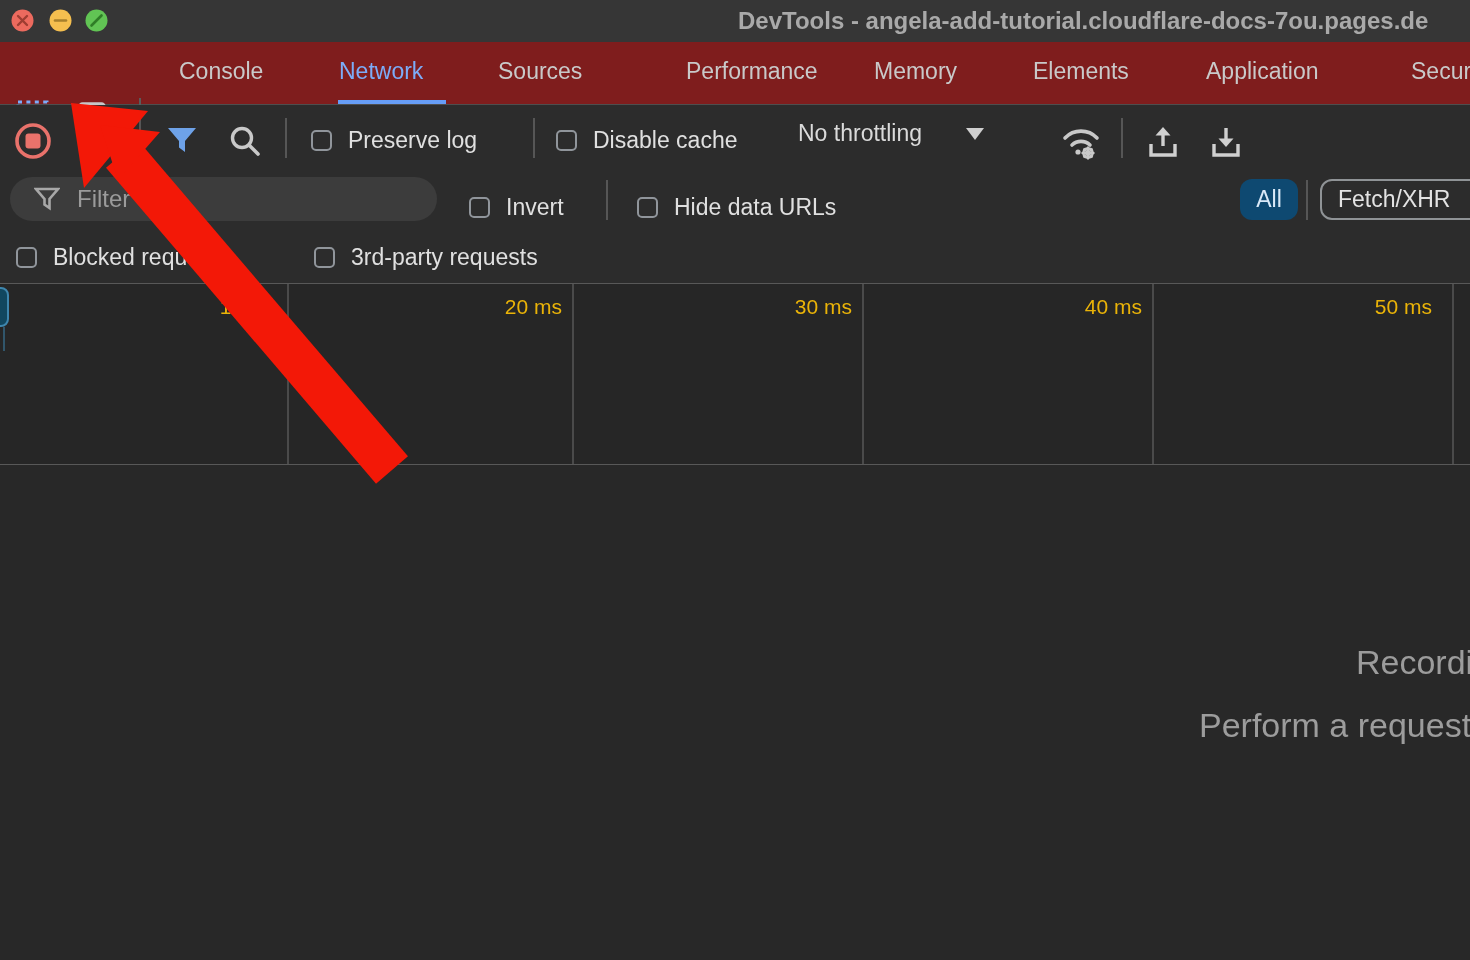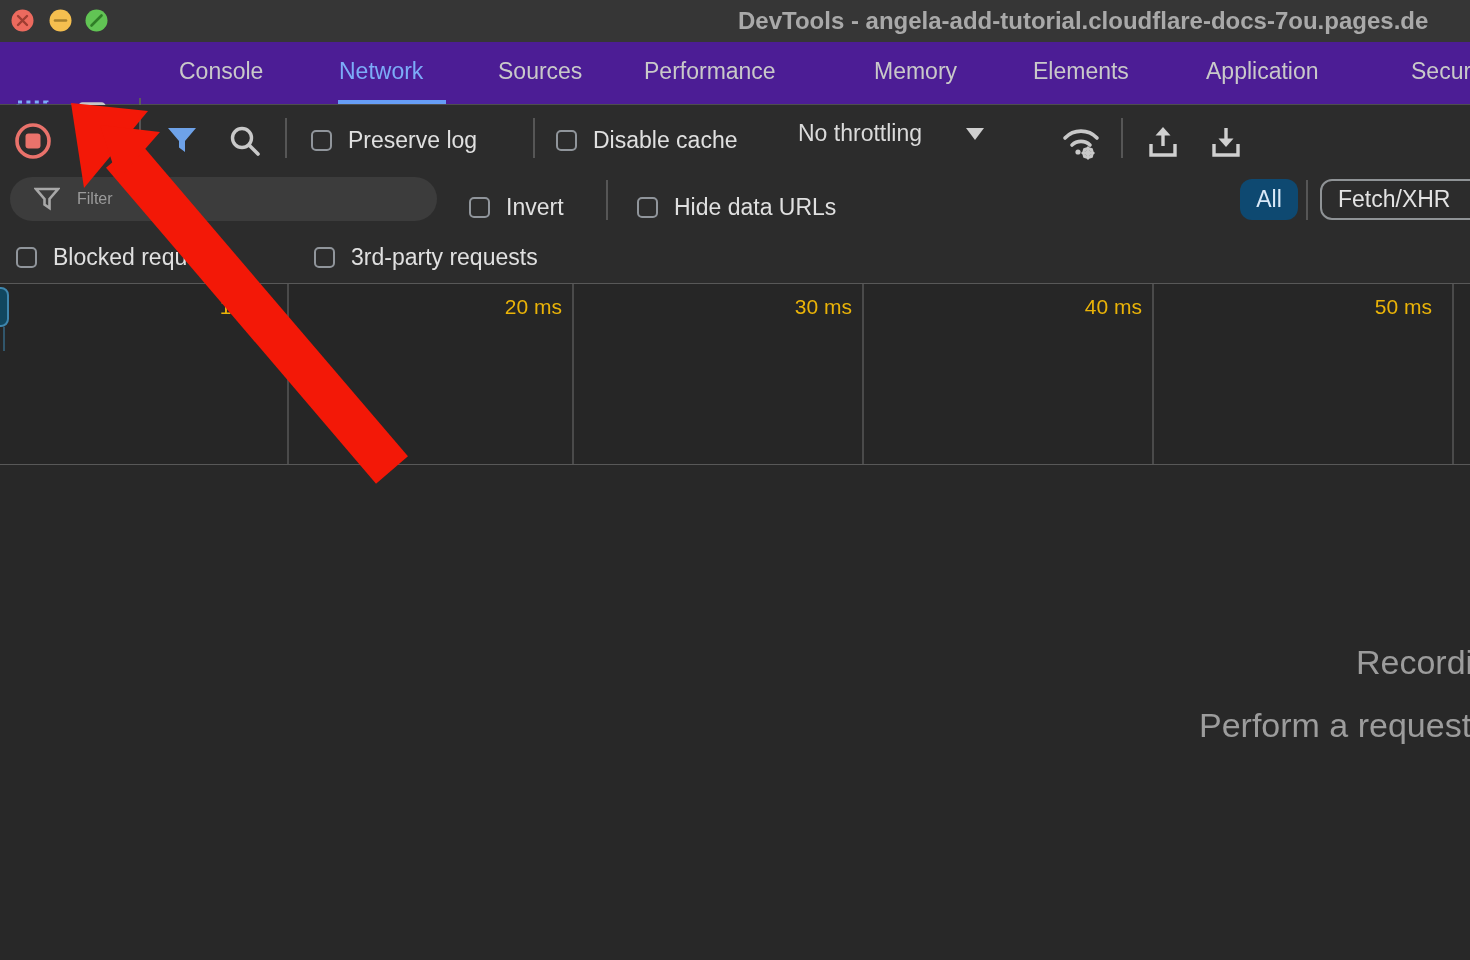--- a/index.html
+++ b/index.html
@@ -8,21 +8,21 @@
   .app { position:relative; width:1470px; height:960px; }
 
   
   .titlebar { position:absolute; left:0; top:0; width:100%; height:42px; background:#363636; }
   .tl { position:absolute; top:9px; width:23px; height:23px; border-radius:50%; }
   .tl svg { position:absolute; inset:0; }
   .title-text { position:absolute; left:738px; top:7px; font-size:24px; font-weight:bold;
     color:#a9a9a9; white-space:nowrap; }
 
   
-  .tabbar { position:absolute; left:0; top:42px; width:100%; height:63px; background:#4c1d95;
+  .tabbar { position:absolute; left:0; top:42px; width:100%; height:63px; background:#7f1d1d;
     border-bottom:1px solid #4e4e4e; }
   .tab { position:absolute; top:16px; font-size:23px; color:#c9c9c9; white-space:nowrap; cursor:default; }
   .tab.selected { color:#7cacf8; }
   .tab-underline { position:absolute; left:338px; top:58px; width:108px; height:4px; background:#669df6; }
   .inspect-btn { position:absolute; left:15px; top:57px; width:36px; height:36px; }
   .device-btn { position:absolute; left:76px; top:58px; width:42px; height:34px; }
   .tab-sep { position:absolute; left:139px; top:56px; width:2px; height:40px; background:#5b5b5b; }
 
   
   .toolbar { position:absolute; left:0; top:105px; width:100%; height:65px; background:#2c2c2c; }
@@ -33,21 +33,21 @@
   .cb-label { font-size:23px; color:#e0e0e0; white-space:nowrap; }
   .throttle { position:absolute; left:798px; top:15px; display:flex; align-items:center; gap:44px; }
   .throttle-label { font-size:23px; color:#dadada; white-space:nowrap; }
   .caret-down { width:0; height:0; border-left:9px solid transparent; border-right:9px solid transparent;
     border-top:12px solid #cfcfcf; }
 
   
   .filterrow { position:absolute; left:0; top:170px; width:100%; height:58px; background:#2c2c2c; }
   .filter-pill { position:absolute; left:10px; top:7px; width:427px; height:44px; background:#3c3c3c;
     border-radius:22px; display:flex; align-items:center; padding-left:24px; gap:17px; }
-  .filter-placeholder { font-size:16px; color:#9b9b9b; }
+  .filter-placeholder { font-size:24px; color:#9b9b9b; }
   .chip-all { position:absolute; left:1240px; top:9px; width:58px; height:41px; background:#0e4971;
     border-radius:12px; color:#d9e9f8; font-size:23px; font-weight:500;
     display:flex; align-items:center; justify-content:center; }
   .chip-fetch { position:absolute; left:1320px; top:9px; width:164px; height:41px; background:transparent;
     border:2.5px solid #8f9396; border-radius:12px; color:#e3e3e3; font-size:23px; font-weight:500;
     display:flex; align-items:center; justify-content:flex-start; padding-left:16px; white-space:nowrap; }
 
   
   .filterrow2 { position:absolute; left:0; top:228px; width:100%; height:55px; background:#2c2c2c; }
 
@@ -108,21 +108,21 @@
         <rect x="4" y="4" width="24" height="17" rx="2.5" fill="none" stroke="#c7c7c7" stroke-width="3.4"></rect>
         <path d="M1 25 L22 25" stroke="#c7c7c7" stroke-width="3.4"></path>
         <rect x="24" y="9" width="14" height="21" rx="3" fill="#3b3b3b" stroke="#c7c7c7" stroke-width="3.4"></rect>
       </svg>
     </div>
     <div class="tab-sep"></div>
 
     <div class="tab" style="left:179px;">Console</div>
     <div class="tab selected" style="left:339px;">Network</div>
     <div class="tab" style="left:498px;">Sources</div>
-    <div class="tab" style="left:644px;">Performance</div>
+    <div class="tab" style="left:686px;">Performance</div>
     <div class="tab" style="left:874px;">Memory</div>
     <div class="tab" style="left:1033px;">Elements</div>
     <div class="tab" style="left:1206px;">Application</div>
     <div class="tab" style="left:1411px;">Security</div>
     <div class="tab-underline"></div>
   </div>
 
   <div class="toolbar">
     <div class="icon-abs" style="left:14px; top:17px;">
       <svg width="38" height="38" viewBox="0 0 38 38">

